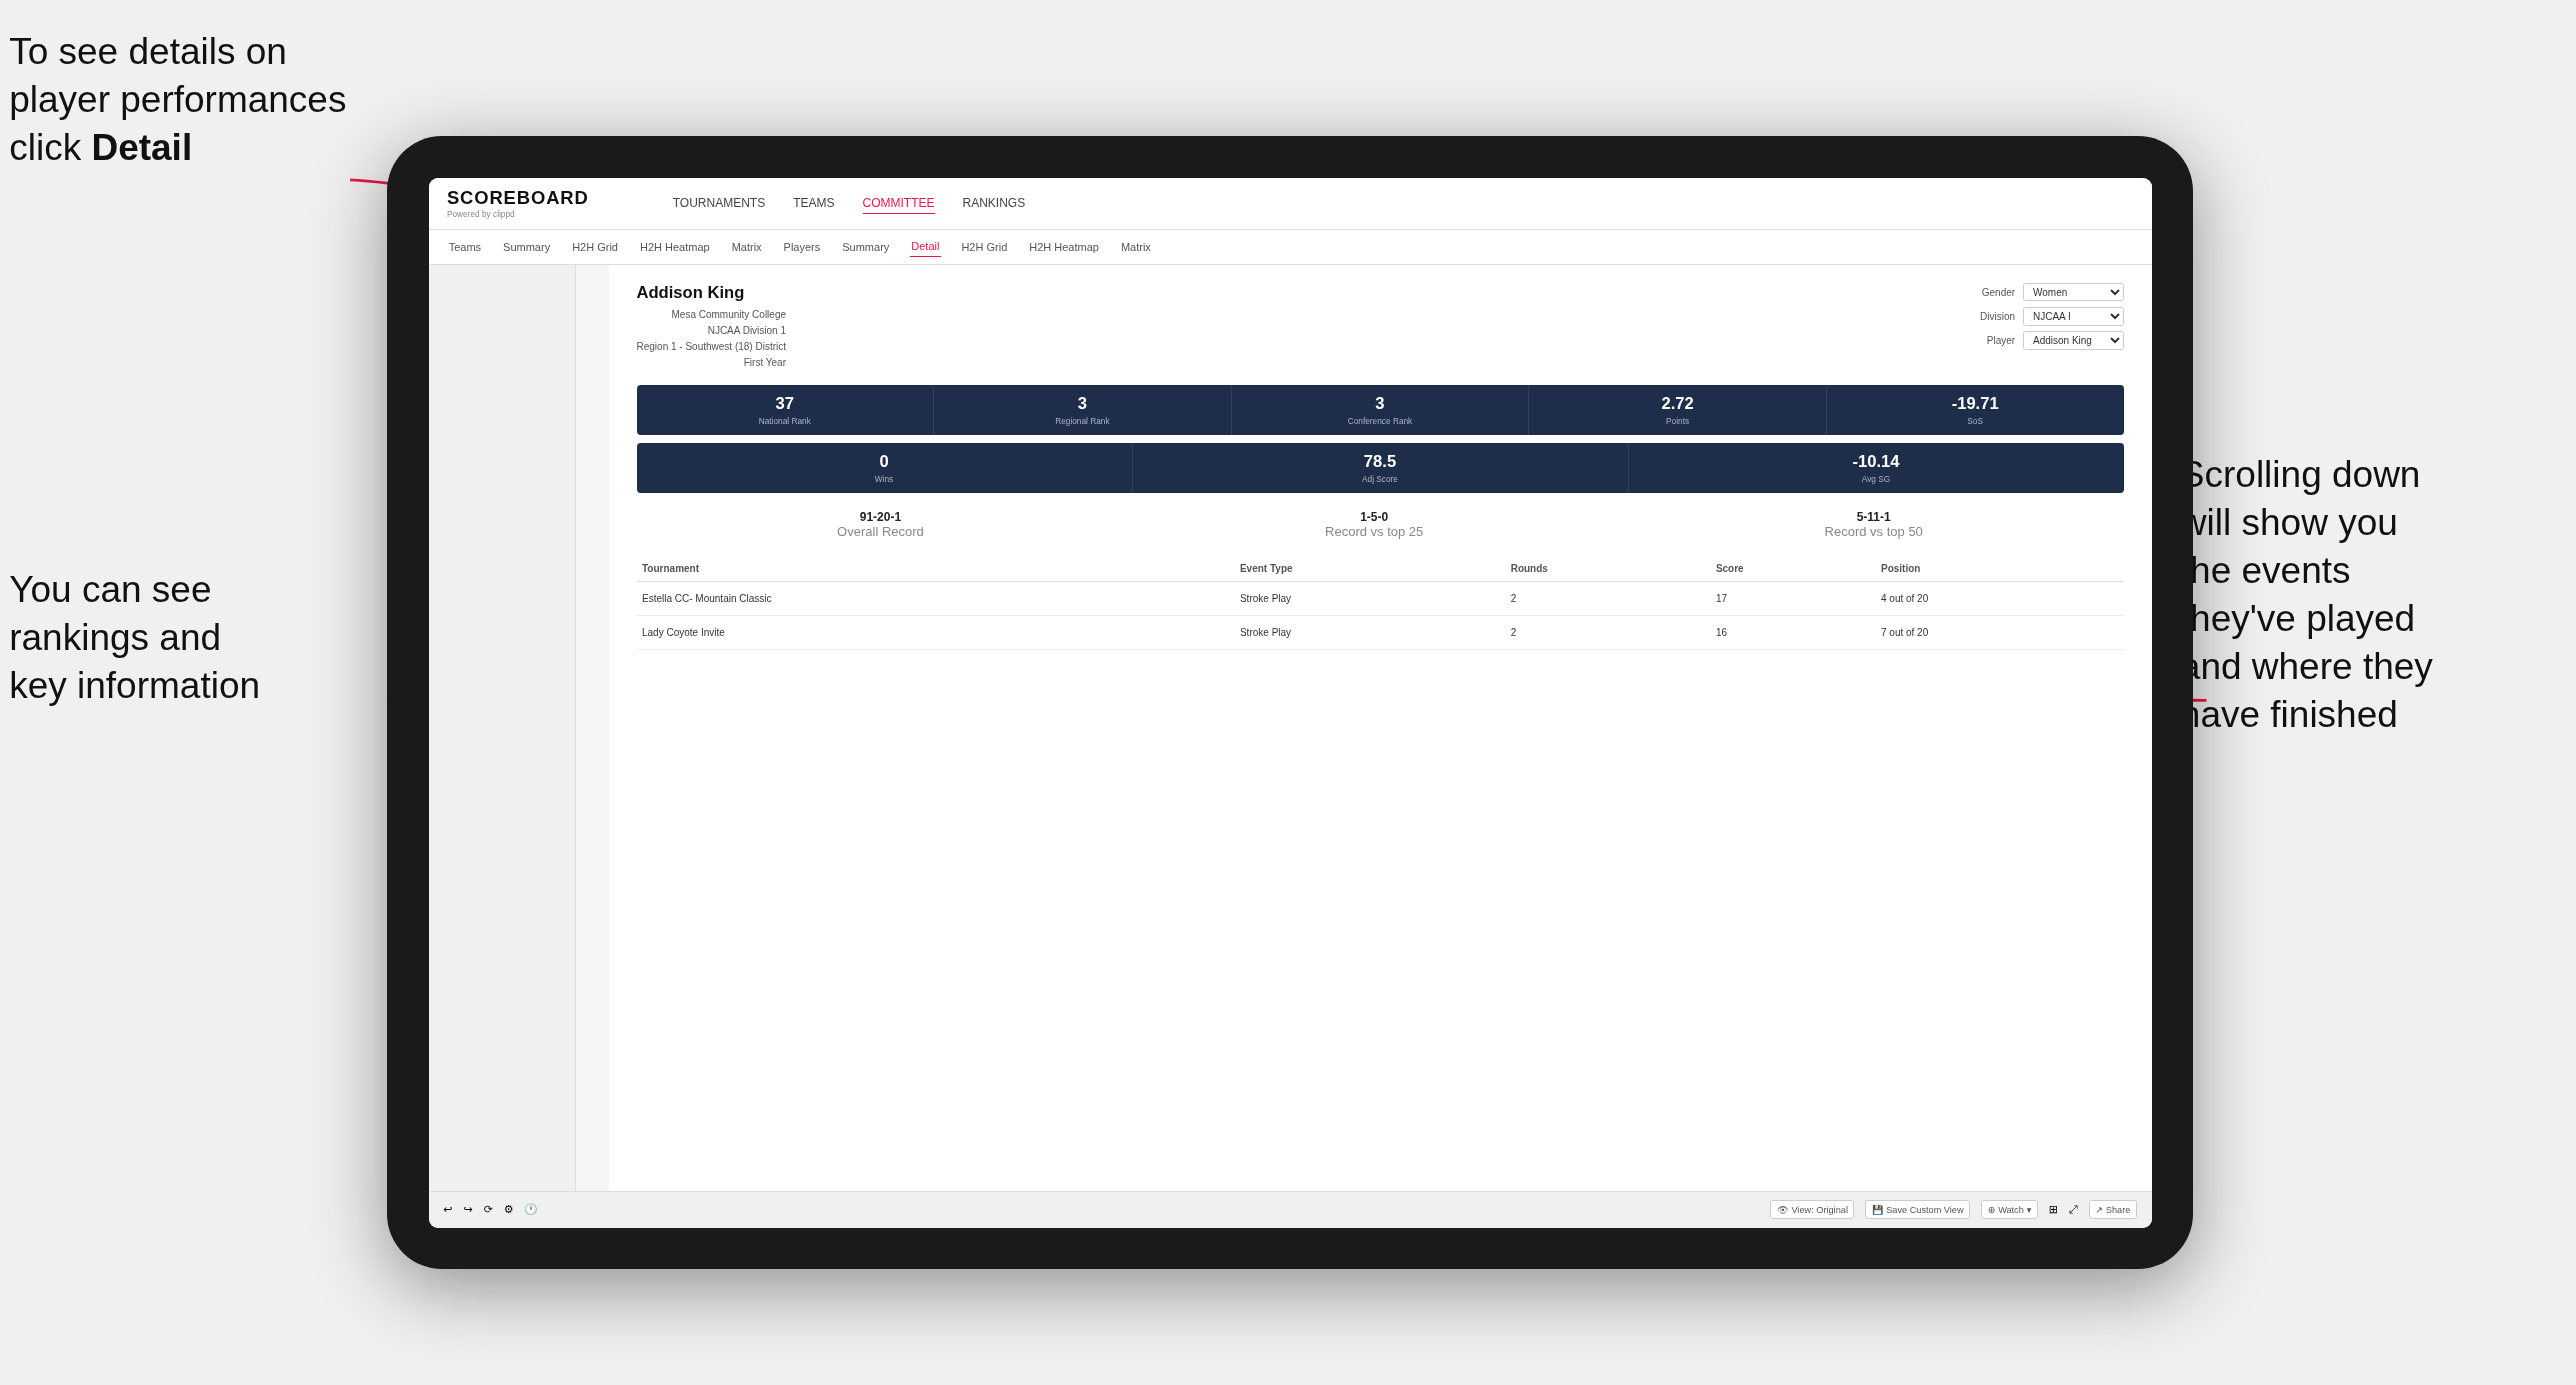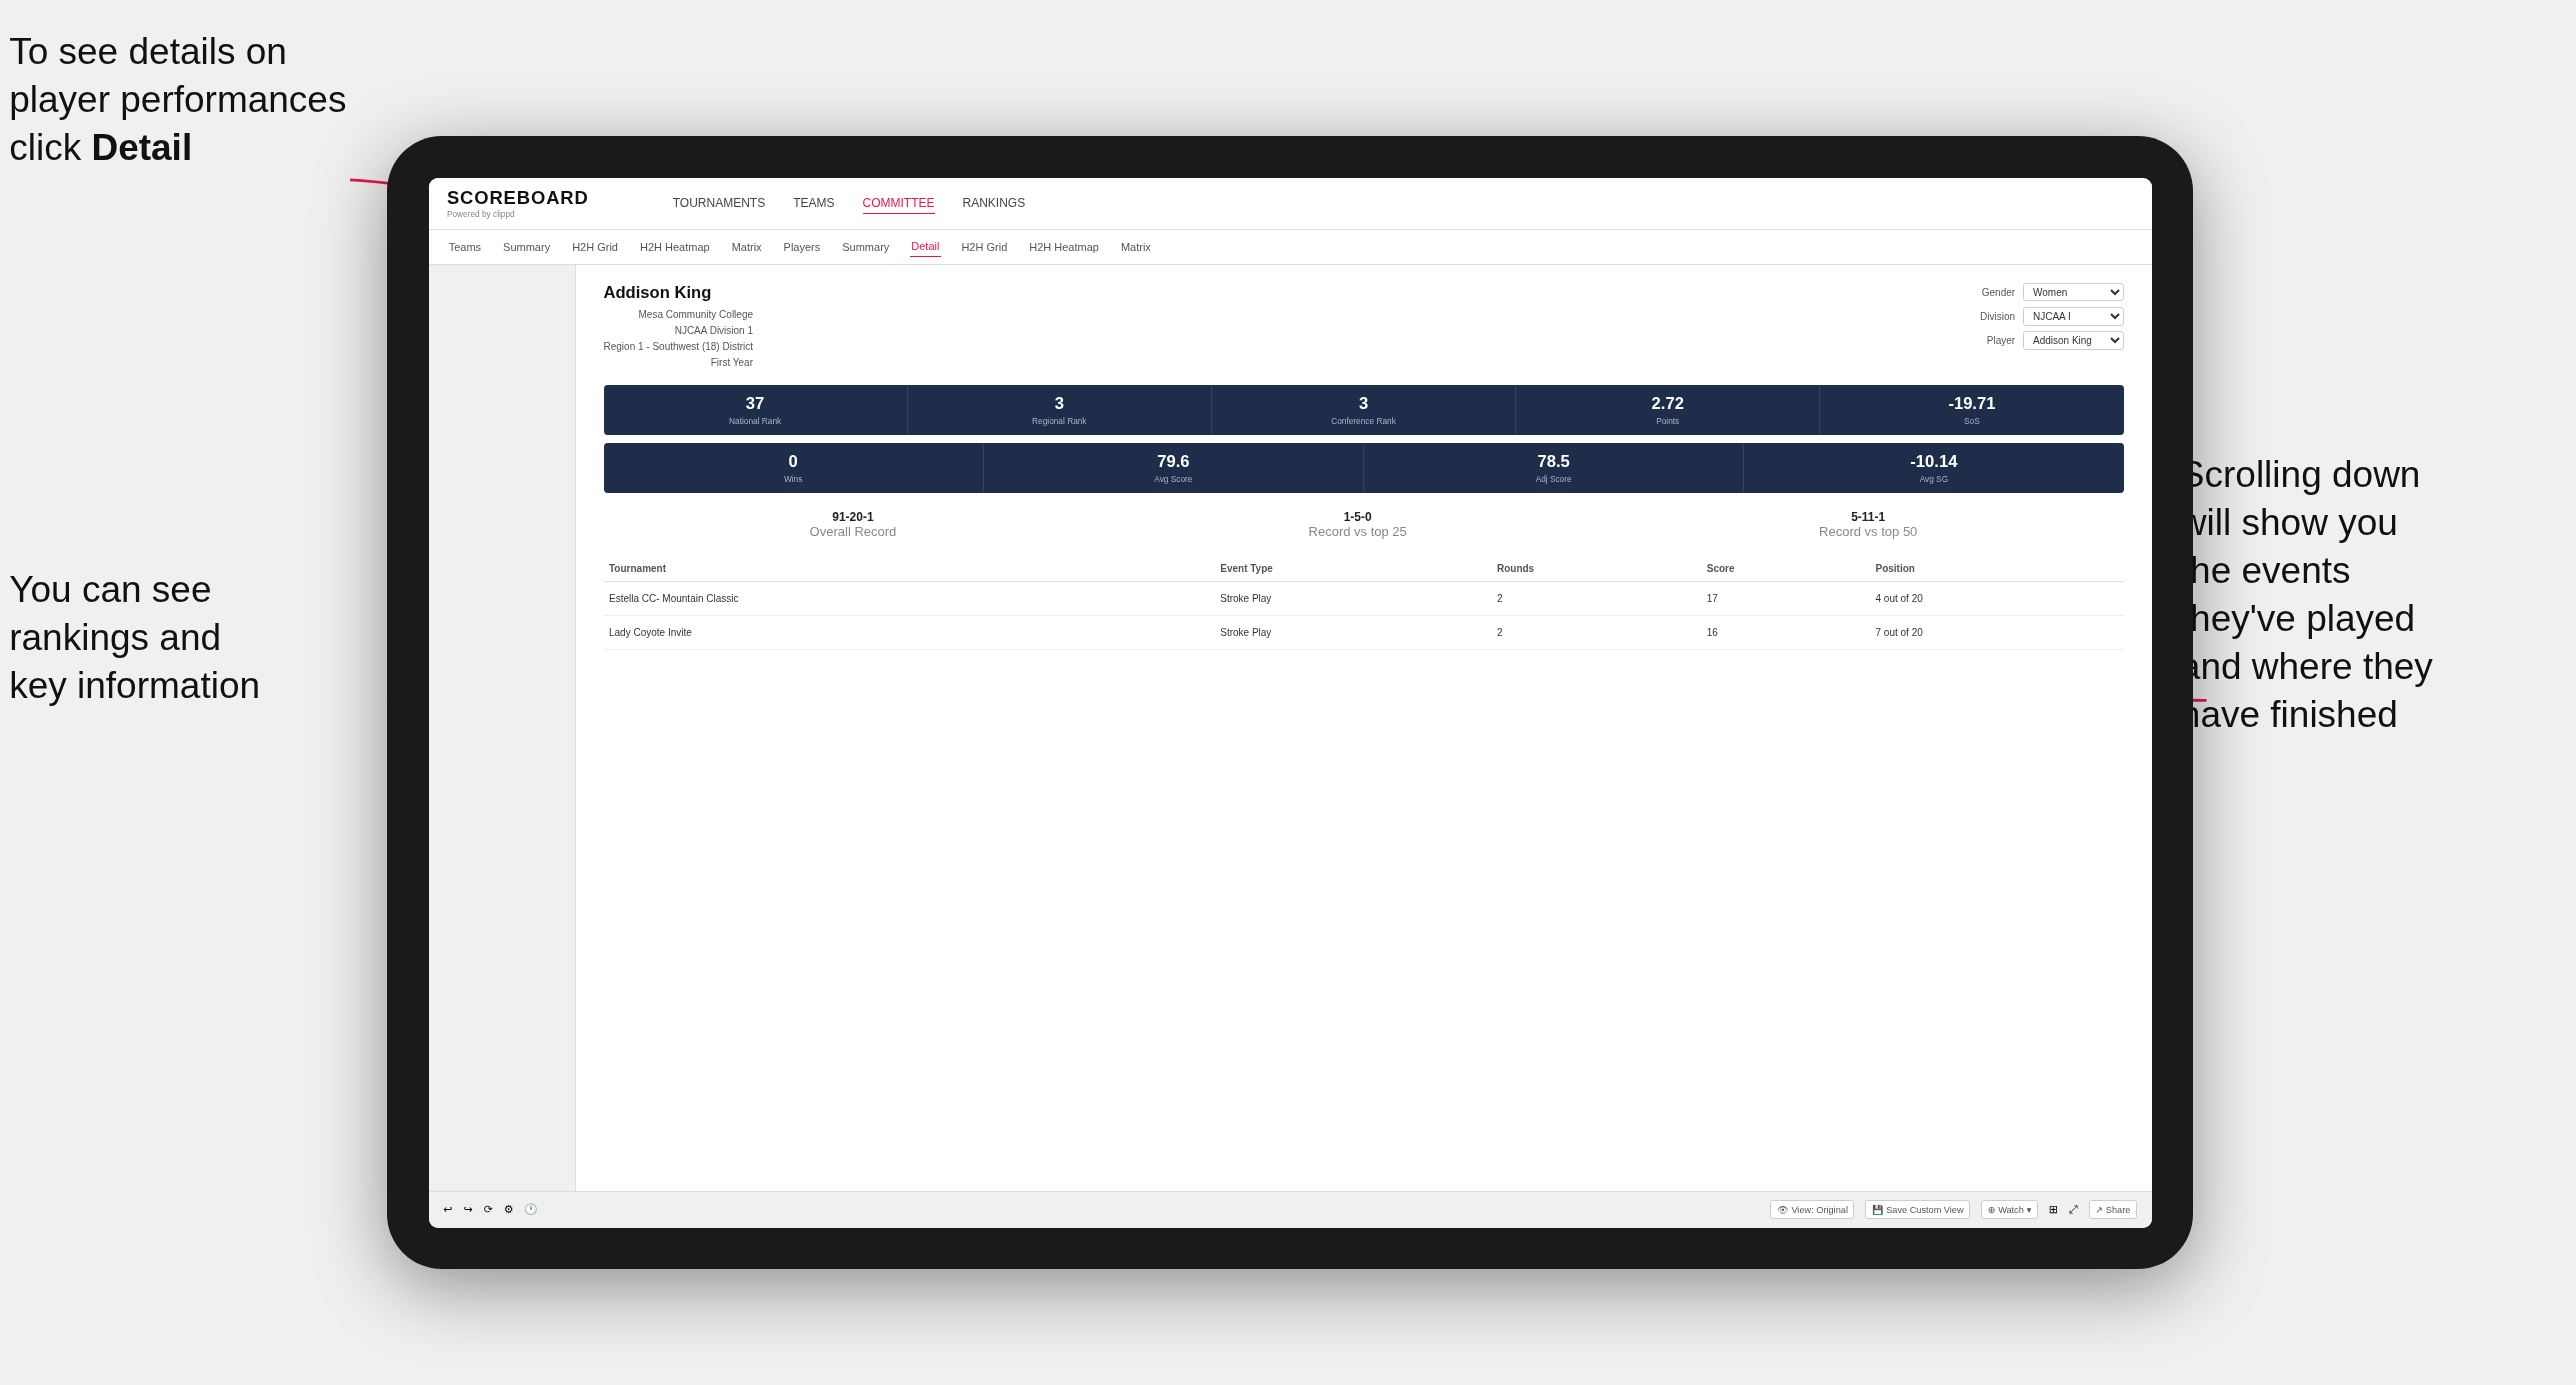--- a/index.html
+++ b/index.html
@@ -157,20 +157,21 @@
       background: #f0f0f0;
       border-right: 0.9px solid #ddd;
       flex-shrink: 0;
     }
 
     .content-area {
       flex: 1;
       background: #fff;
       overflow-y: auto;
       padding: 18.4px 28px;
+      margin-left: 33px;
     }
 
     
     .player-header {
       display: flex;
       justify-content: space-between;
       margin-bottom: 14.7px;
     }
 
     .player-info h2 {
@@ -462,24 +463,20 @@
           <div class="stat-cell">
             <span class="stat-value">-19.71</span>
             <span class="stat-label">SoS</span>
           </div>
         </div>
 
         <div class="stats-grid">
           <div class="stat-cell">
             <span class="stat-value">0</span>
             <span class="stat-label">Wins</span>
-          </div>
-          <div class="stat-cell">
-            <span class="stat-value">79.6</span>
-            <span class="stat-label">Avg Score</span>
           </div>
           <div class="stat-cell">
             <span class="stat-value">78.5</span>
             <span class="stat-label">Adj Score</span>
           </div>
           <div class="stat-cell">
             <span class="stat-value">-10.14</span>
             <span class="stat-label">Avg SG</span>
           </div>
         </div>

